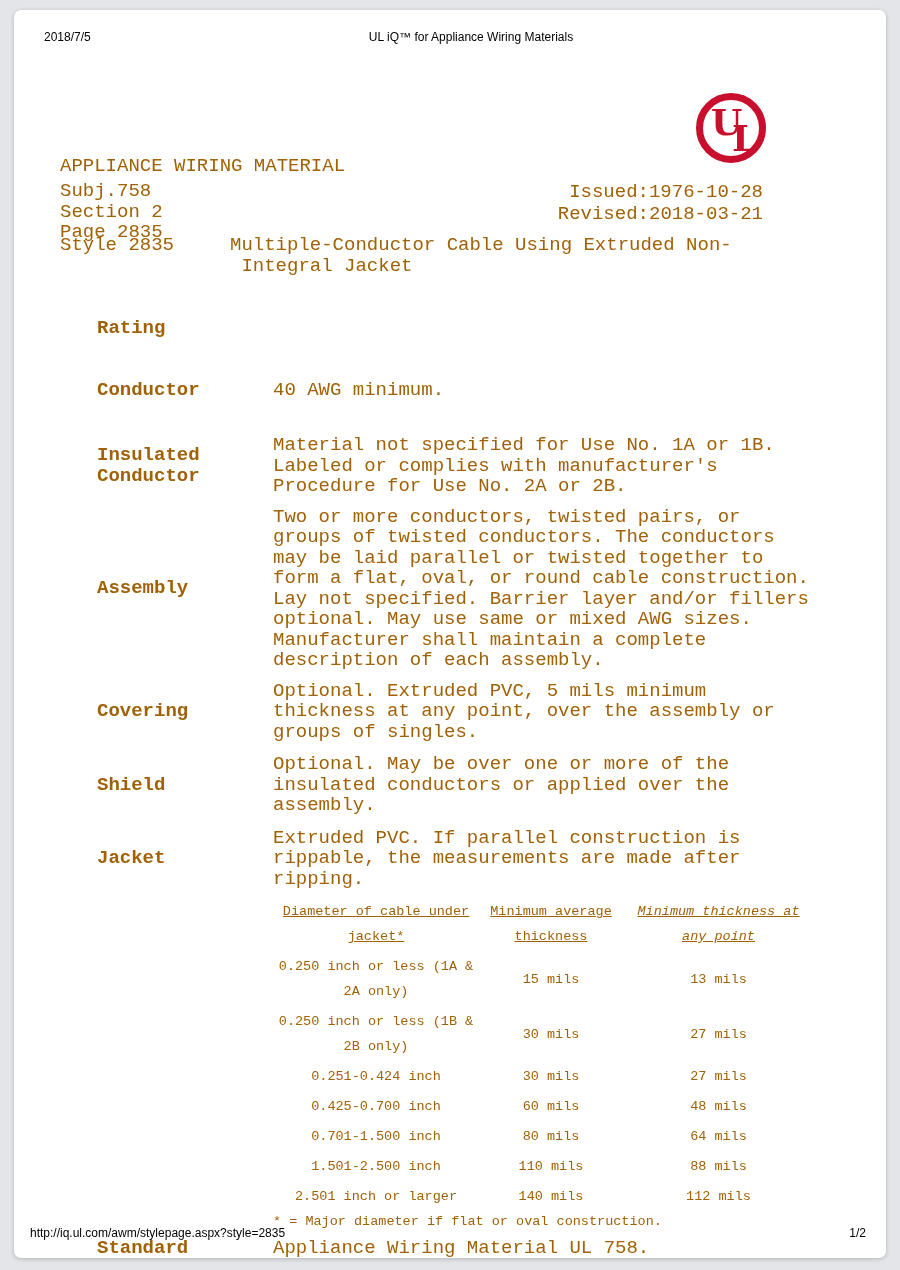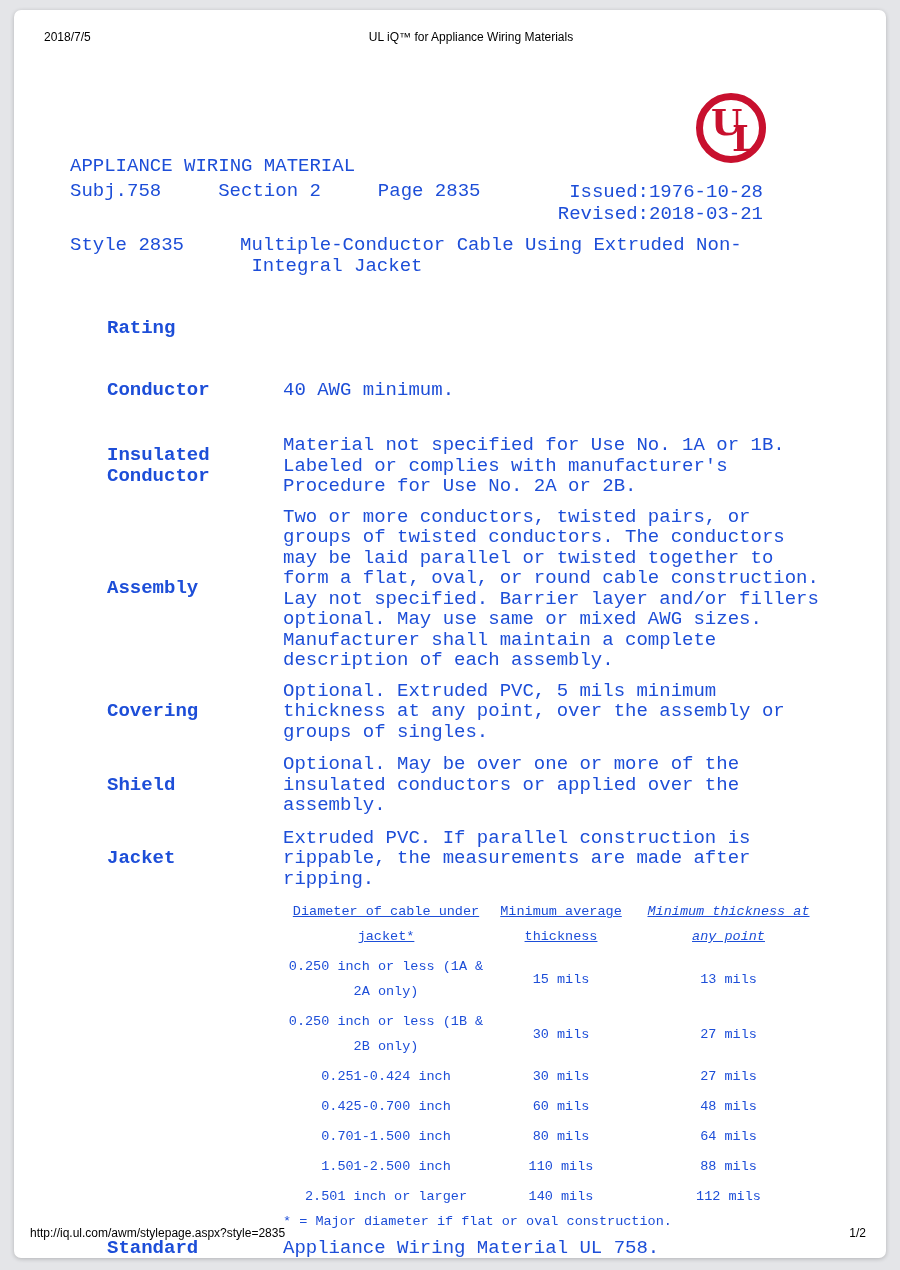--- a/index.html
+++ b/index.html
@@ -29,26 +29,26 @@
   }
   .print-url { position: absolute; left: 16px; bottom: 18px; font-size: 12px; }
   .print-page { position: absolute; right: 20px; bottom: 18px; font-size: 12px; }
 
   
   .logo { position: absolute; left: 681px; top: 82px; width: 72px; height: 72px; }
 
   
   .mono {
     font-family: "Liberation Mono", "DejaVu Sans Mono", monospace;
-    font-size: 19px; line-height: 20.5px; color: #1d4ed8; margin-left: 10px;
+    font-size: 19px; line-height: 20.5px; color: #a16207;
   }
   .pre   { white-space: pre; }
 
   .doc-title { position: absolute; left: 46px; top: 146px; }
-  .doc-meta  { position: absolute; left: 46px; top: 171px; display: flex; column-gap: 57px; }
+  .doc-meta  { position: absolute; left: 46px; top: 171px; display: flex; column-gap: 57px; flex-direction: column; }
   .doc-dates { position: absolute; right: 123px; top: 171px; text-align: right; line-height: 22px; }
   .doc-style { position: absolute; left: 46px; top: 225px; display: flex; }
   .doc-style .style-lbl { width: 170px; }
 
   
   .sections { position: absolute; left: 0; top: 308px; width: 100%; }
   .srow { display: flex; align-items: center; }
   .srow .lbl {
     margin-left: 83px; width: 176px;
     font-weight: bold; white-space: pre-line;

